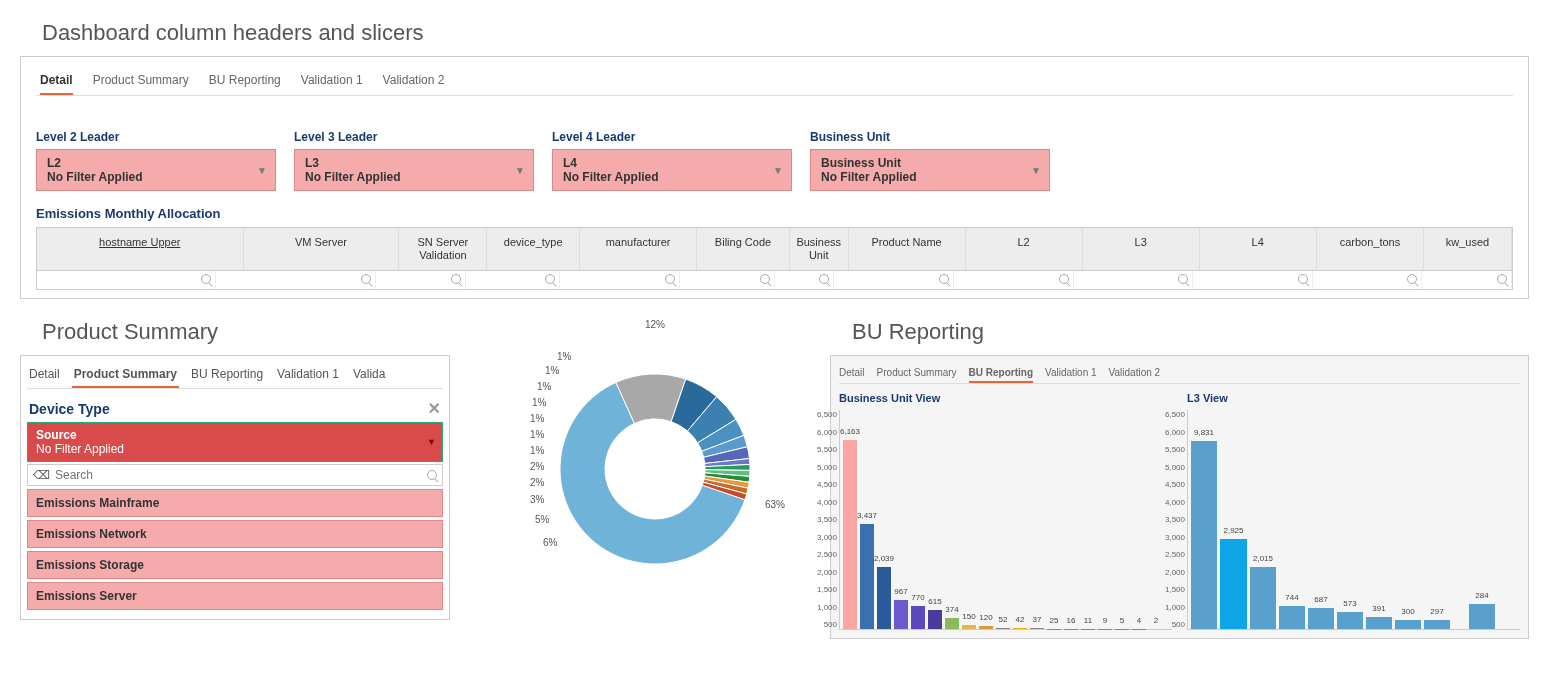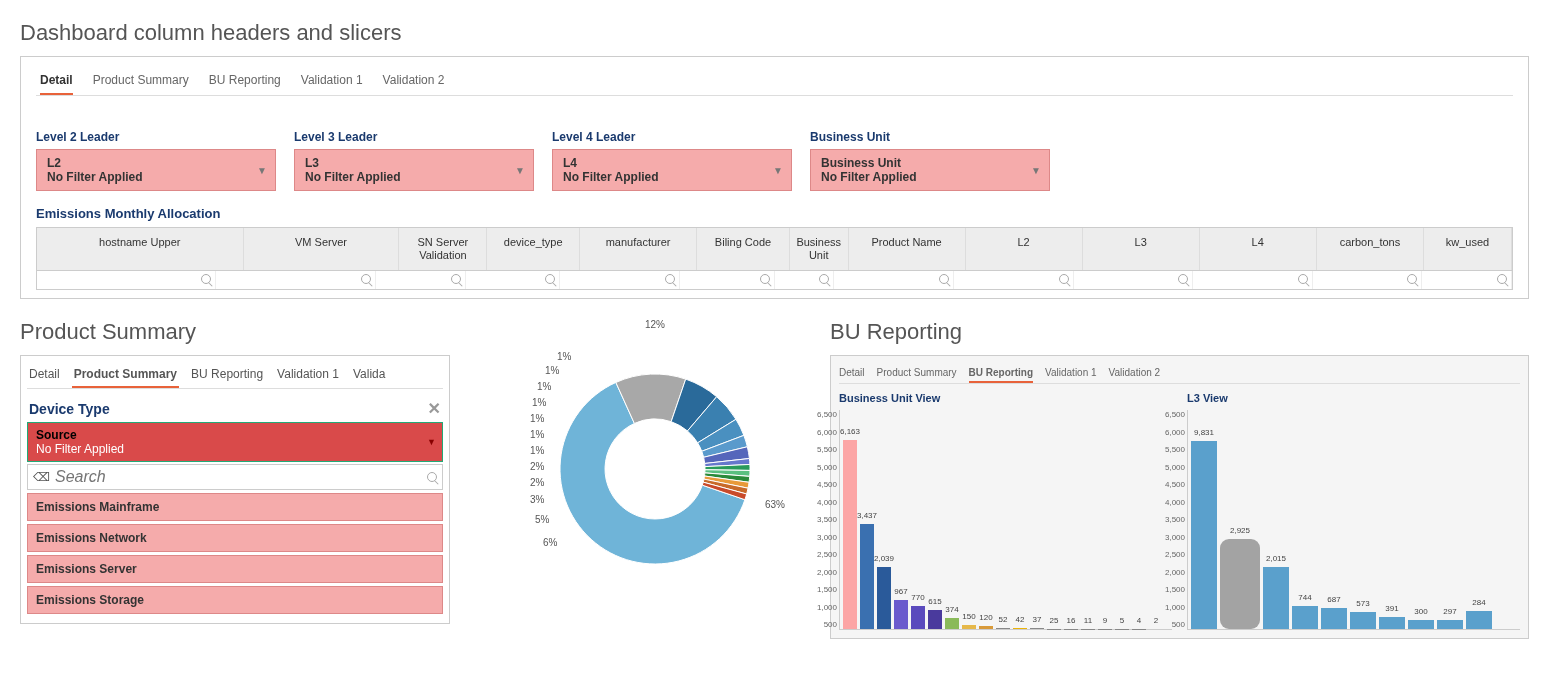--- a/index.html
+++ b/index.html
@@ -1,17 +1,17 @@
 <!DOCTYPE html>
 <html><head>
 <meta charset="utf-8">
 <style>
 * { box-sizing: border-box; margin: 0; padding: 0; }
 body { font-family: "Segoe UI", Arial, sans-serif; background: #fff; color: #333; padding: 20px; width: 1549px; }
-.section-title { font-size: 22px; color: #555; font-weight: 400; margin-bottom: 10px; }
+.section-title { font-size: 22px; color: #555; font-weight: 400; margin-bottom: 10px; margin-left: 22px; }
 .panel { border: 1px solid #ccc; padding: 10px 15px 8px 15px; margin-bottom: 20px; background: #fff; }
 .tabs { display: flex; gap: 20px; border-bottom: 1px solid #ddd; margin-bottom: 10px; font-size: 12px; padding: 0 4px; }
 .tab { padding: 6px 0; color: #666; cursor: pointer; }
 .tab.active { color: #333; font-weight: bold; border-bottom: 2px solid #e8623a; }
 .slicer-row { display: flex; gap: 18px; margin-bottom: 15px; }
 .slicer { display:flex; flex-direction:column; }
 .slicer-label { font-size: 12px; font-weight: bold; color: #1a3a6e; margin-bottom: 5px; margin-top: 24px; }
 .slicer-box { background: #f5abab; border: 1px solid #d88; padding: 6px 10px; width: 240px; position: relative; cursor: pointer; }
 .slicer-box .line1 { font-size: 12px; font-weight: bold; color: #333; }
 .slicer-box .line2 { font-size: 12px; font-weight: bold; color: #333; }
@@ -25,25 +25,25 @@
 .lower { display: flex; gap: 25px; align-items: flex-start; }
 .ps-section { width: 430px; }
 .ps-panel { border: 1px solid #ccc; padding: 6px; }
 .ps-tabs { display:flex; gap:10px; font-size:12px; border-bottom:1px solid #ddd; margin-bottom:6px; overflow:hidden; white-space:nowrap; }
 .ps-tab { padding:5px 2px; color:#555; }
 .ps-tab.active { font-weight:bold; border-bottom:2px solid #e8623a; }
 .device-type-header { display:flex; justify-content:space-between; align-items:center; padding:4px 2px; }
 .device-type-header .lbl { font-size:14px; font-weight:bold; color:#1a3a6e; }
 .close-x { color:#999; font-size:16px; font-weight:bold; cursor:pointer; }
 .source-box { background:#d94a4a; color:#fff; padding:5px 8px; font-size:12px; border:1px solid #2a7; margin-bottom:2px; position:relative; cursor:pointer;}
-.source-box .line1 { font-weight:bold; color:#000000; font-size:12px;}
+.source-box .line1 { font-weight:bold; color:#ffffff; font-size:12px;}
 .source-box .line2 { color:#fff; font-size:12px; }
 .source-box .chev { position:absolute; right:6px; top:50%; transform:translateY(-50%); color:#800; font-size:9px; }
 .search-row { display:flex; align-items:center; border:1px solid #ccc; padding:3px 5px; margin-bottom:3px; }
-.search-row input { border:none; outline:none; flex:1; font-style:italic; font-size:16px; color:#888; }
+.search-row input { border:none; outline:none; flex:1; font-size:12px; color:#888; }
 .filter-icon { font-size:12px; color:#555; margin-right:5px; }
 .item-row { background:#f5abab; border:1px solid #d88; padding:6px 8px; font-size:12px; font-weight:bold; margin-bottom:3px; cursor:pointer; }
 .donut-wrap { width: 330px; position:relative; }
 .donut-wrap .pct { position:absolute; font-size:10px; color:#555; }
 .bu-section { flex:1; }
 .bu-panel { border:1px solid #ccc; background:#f5f5f5; padding:8px; }
 .bu-tabs { display:flex; gap:12px; font-size:10px; border-bottom:1px solid #ddd; margin-bottom:8px; }
 .bu-tab { padding:3px 0; color:#666; }
 .bu-tab.active { font-weight:bold; border-bottom:2px solid #e8623a; }
 .charts-row { display:flex; gap:15px; }
@@ -98,21 +98,21 @@
         <div class="slicer-box">
           <div class="line1">Business Unit</div>
           <div class="line2">No Filter Applied</div>
           <span class="chev">▼</span>
         </div>
       </div>
     </div>
   <div class="table-title">Emissions Monthly Allocation</div>
   <div class="grid">
     <div class="grid-header" id="grid-header">
-        <div class="col" style="width: 212px;">hostname Upper</div>
+        <div class="col" style="width: 212px; text-decoration: underline;">hostname Upper</div>
         <div class="col" style="width: 160px;">VM Server</div>
         <div class="col" style="width: 90px;">SN Server Validation</div>
         <div class="col" style="width: 95px;">device_type</div>
         <div class="col" style="width: 120px;">manufacturer</div>
         <div class="col" style="width: 95px;">Biling Code</div>
         <div class="col" style="width: 60px;">Business Unit</div>
         <div class="col" style="width: 120px;">Product Name</div>
         <div class="col" style="width: 120px;">L2</div>
         <div class="col" style="width: 120px;">L3</div>
         <div class="col" style="width: 120px;">L4</div>
@@ -160,22 +160,22 @@
           <span class="chev">▼</span>
         </div>
         <div class="search-row">
           <span class="filter-icon">⌫</span>
           <input type="text" placeholder="Search" style="">
           <span class="mag-icon"></span>
         </div>
         <div id="ps-items">
             <div class="item-row">Emissions Mainframe</div>
             <div class="item-row">Emissions Network</div>
+            <div class="item-row">Emissions Storage</div>
             <div class="item-row">Emissions Server</div>
-            <div class="item-row">Emissions Storage</div>
           </div>
       </div>
     </div>
   </div>
 
   <div class="donut-wrap">
     <svg width="330" height="280" viewBox="0 0 330 280">
       <g transform="translate(180,150)" id="donut-g">
           <path d="M 89.89850833030438 30.712508852032823 A 95 95 0 1 1 -39.15130828228172 -86.55735127524258 L -20.605951727516693 -45.5565006711803 A 50 50 0 1 0 47.315004384370724 16.16447834317517 Z" fill="#6fb4d8" stroke="#fff" stroke-width="1"></path>
           <path d="M -39.15130828228172 -86.55735127524258 A 95 95 0 0 1 30.712508852032766 -89.8985083303044 L 16.16447834317514 -47.31500438437074 A 50 50 0 0 0 -20.605951727516693 -45.5565006711803 Z" fill="#a8a8a8" stroke="#fff" stroke-width="1"></path>
@@ -313,21 +313,21 @@
                 <div>3,000</div>
                 <div>2,500</div>
                 <div>2,000</div>
                 <div>1,500</div>
                 <div>1,000</div>
                 <div>500</div>
               </div>
           <div class="bar" style="width: 26px; height: 188.369px; background: rgb(90, 160, 204);">
                 <div class="val">9,831</div>
               </div>
-              <div class="bar" style="width: 40px; height: 90px; background: #a3a3a3; border-radius: 9px;">
+              <div class="bar" style="width: 27px; height: 90px; background: #0ea5e9;">
                 <div class="val">2,925</div>
               </div>
               <div class="bar" style="width: 26px; height: 62px; background: rgb(90, 160, 204);">
                 <div class="val">2,015</div>
               </div>
               <div class="bar" style="width: 26px; height: 22.8923px; background: rgb(90, 160, 204);">
                 <div class="val">744</div>
               </div>
               <div class="bar" style="width: 26px; height: 21.1385px; background: rgb(90, 160, 204);">
                 <div class="val">687</div>
@@ -337,21 +337,21 @@
               </div>
               <div class="bar" style="width: 26px; height: 12.0308px; background: rgb(90, 160, 204);">
                 <div class="val">391</div>
               </div>
               <div class="bar" style="width: 26px; height: 9.23077px; background: rgb(90, 160, 204);">
                 <div class="val">300</div>
               </div>
               <div class="bar" style="width: 26px; height: 9.13846px; background: rgb(90, 160, 204);">
                 <div class="val">297</div>
               </div>
-              <div class="bar" style="width: 26px; height: 18px; background: rgb(90, 160, 204);">
+              <div class="bar" style="width: 26px; height: 25px; background: rgb(90, 160, 204); margin-left: 16px;">
                 <div class="val">284</div>
               </div>
             </div>
         </div>
       </div>
     </div>
   </div>
 </div>
 
 </body></html>

